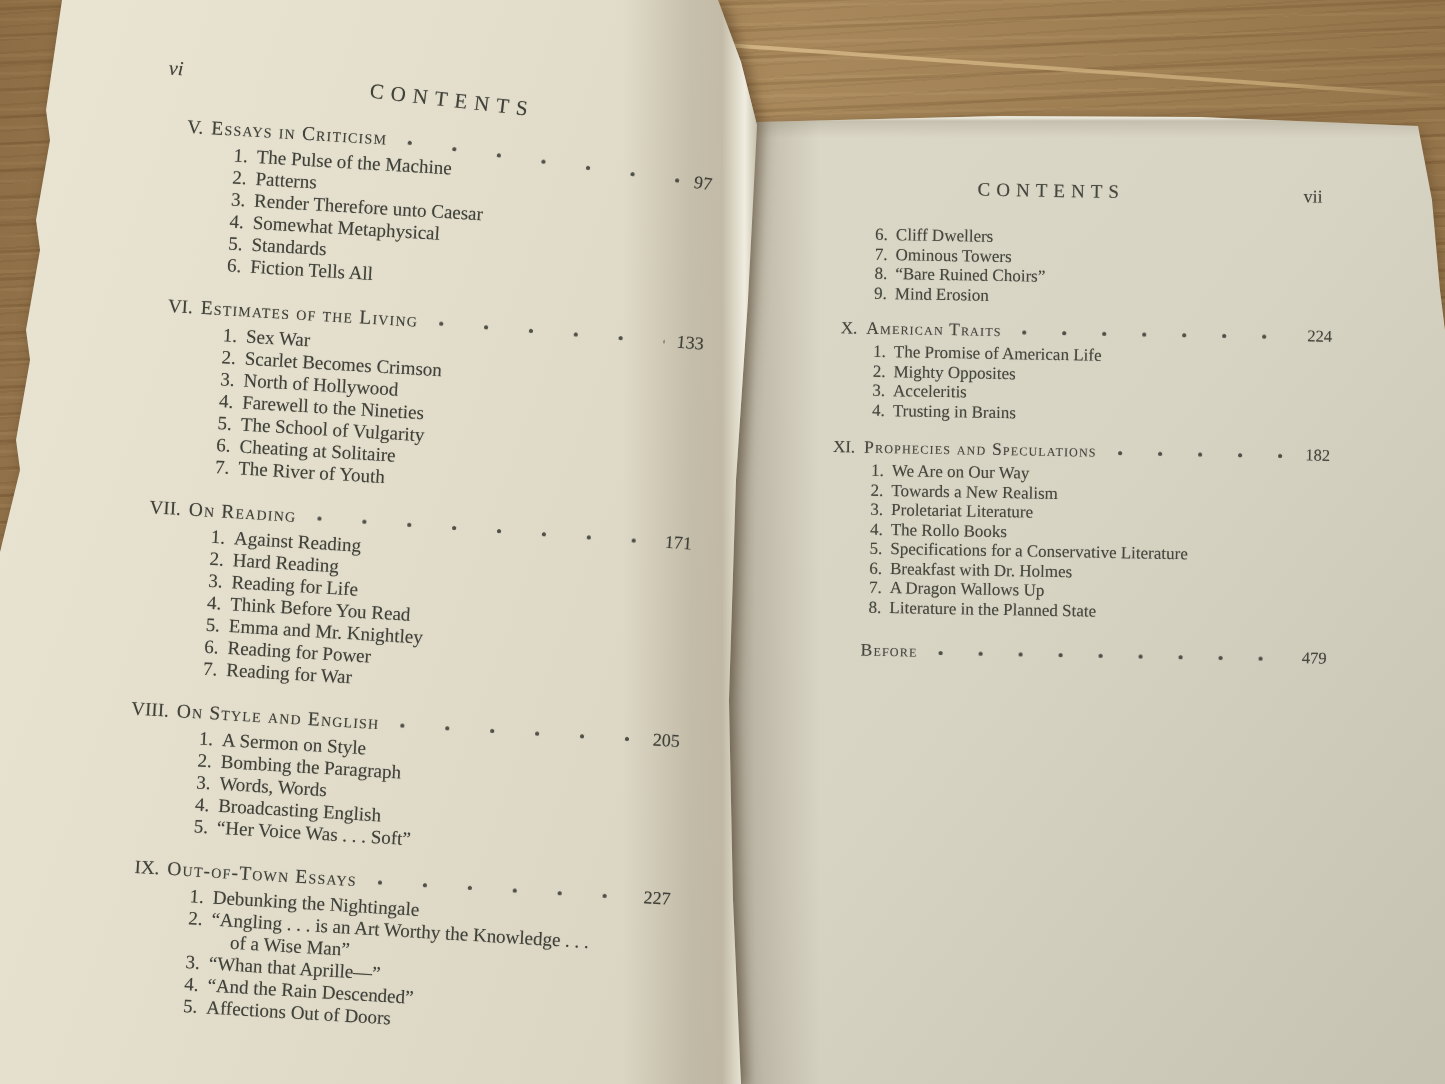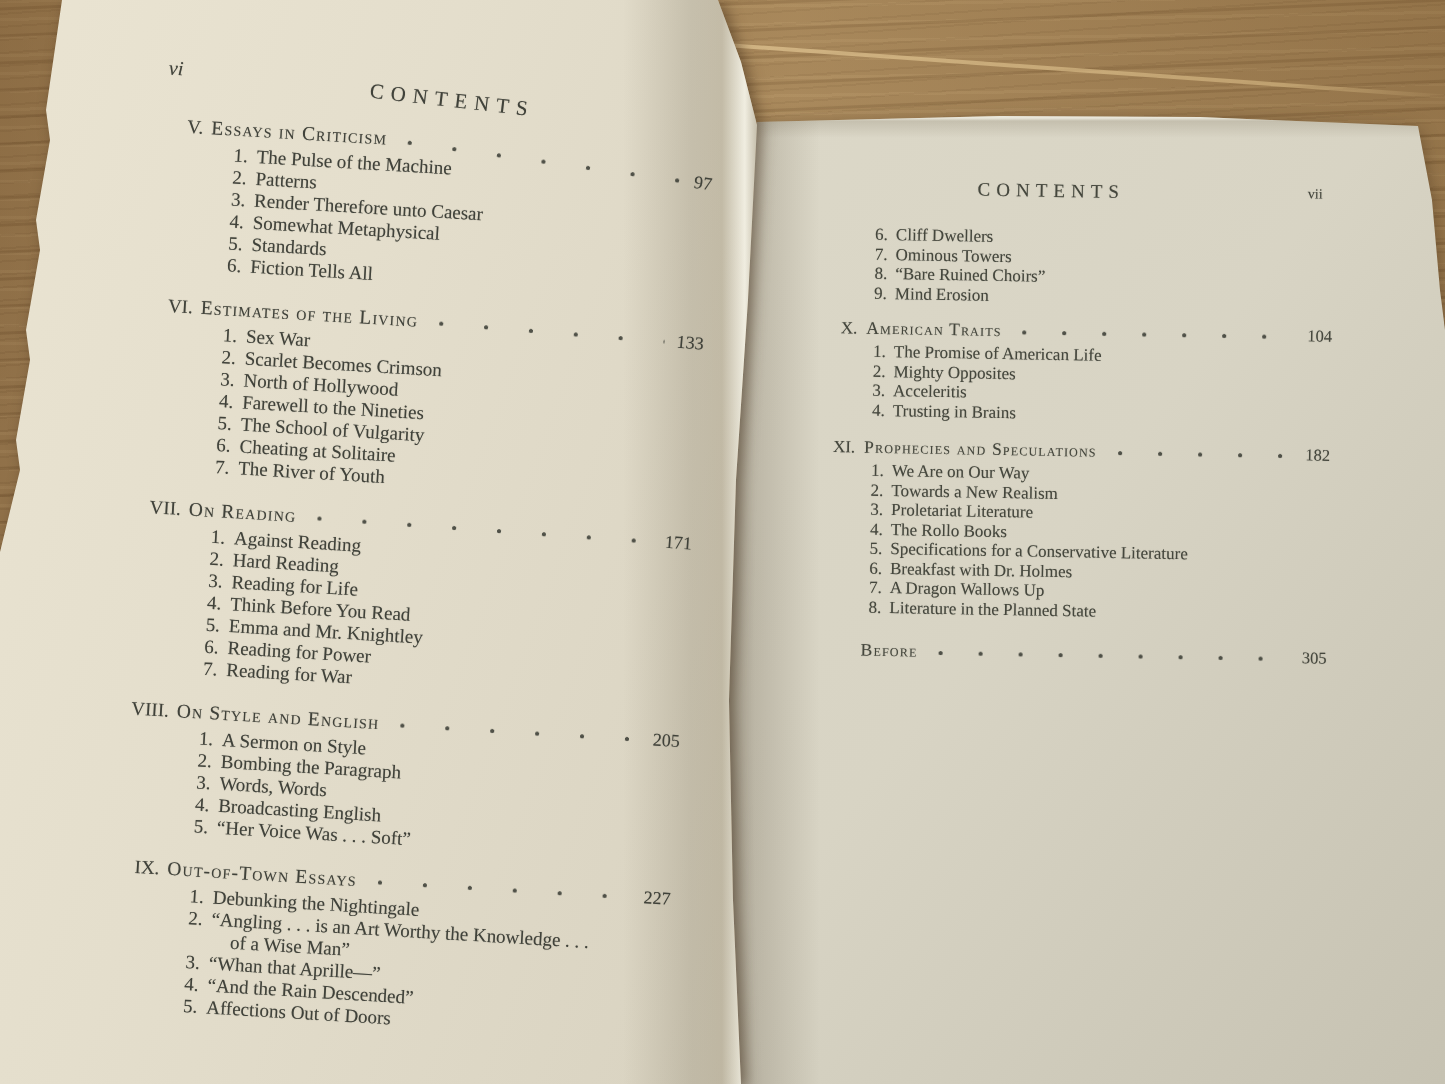--- a/index.html
+++ b/index.html
@@ -50,21 +50,21 @@
   .left-text{left:160px;top:50px;width:560px;transform:rotate(3.4deg);transform-origin:0 0;font-size:19px;}
   .right-text{left:830px;top:172px;width:505px;transform:rotate(1deg);transform-origin:0 0;font-size:17px;color:#45473d;}
 
   .folio-row{position:relative;height:46px;}
   .folio{position:absolute;font-size:20px;}
   .left-text .folio{left:10px;top:6px;font-style:italic;}
   .contents-h{position:absolute;letter-spacing:7px;font-size:21px;}
   .left-text .contents-h{left:212px;top:16px;transform:rotate(3.2deg);transform-origin:0 50%;}
   .right-text .folio-row{height:40px;}
   .right-text .contents-h{left:148px;top:4px;font-size:19px;letter-spacing:6px;}
-  .right-text .folio{right:12px;top:6px;font-size:14px;}
+  .right-text .folio{right:12px;top:6px;font-size:18px;}
 
   .toc{padding-left:8px;margin-top:16px;}
   .sc{font-variant:small-caps;letter-spacing:1.2px;}
   .sec{margin-bottom:20px;}
   .sec-head{display:flex;align-items:baseline;line-height:26px;}
   .rn{width:40px;text-align:right;padding-right:8px;flex:none;}
   .ti{flex:none;font-size:19.5px;}
   .trail{flex:1;display:flex;align-items:baseline;transform-origin:0 50%;}
   .dots{
     flex:1;height:1em;margin:0 8px;align-self:center;
@@ -332,21 +332,21 @@
             <span class="t">Mind Erosion</span>
           </li>
       </ul>
 
       <div class="sec">
         <div class="sec-head">
           <span class="rn">X.</span>
           <span class="ti sc">American Traits</span>
           <span class="trail">
             <span class="dots"></span>
-            <span class="pg-num">104</span>
+            <span class="pg-num">224</span>
           </span>
         </div>
         <ul class="items">
           <li>
               <span class="n">1.</span>
               <span class="t">The Promise of American Life</span>
             </li>
           <li>
               <span class="n">2.</span>
               <span class="t">Mighty Opposites</span>
@@ -404,19 +404,19 @@
               <span class="n">8.</span>
               <span class="t">Literature in the Planned State</span>
             </li>
         </ul>
       </div>
 
       <div class="sec-head index-row">
         <span class="ti sc">Before</span>
         <span class="trail">
           <span class="dots"></span>
-          <span class="pg-num">305</span>
+          <span class="pg-num">479</span>
         </span>
       </div>
 
     </div>
   </div>
 </div>
 
 </body></html>

